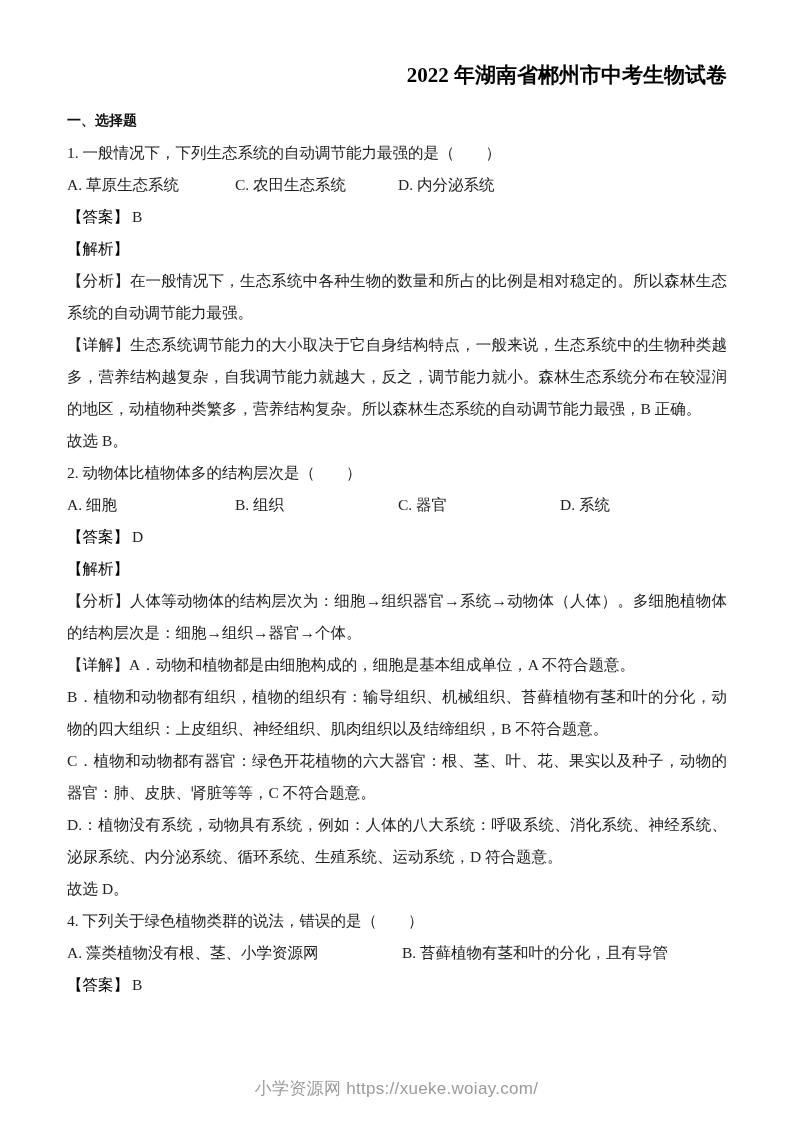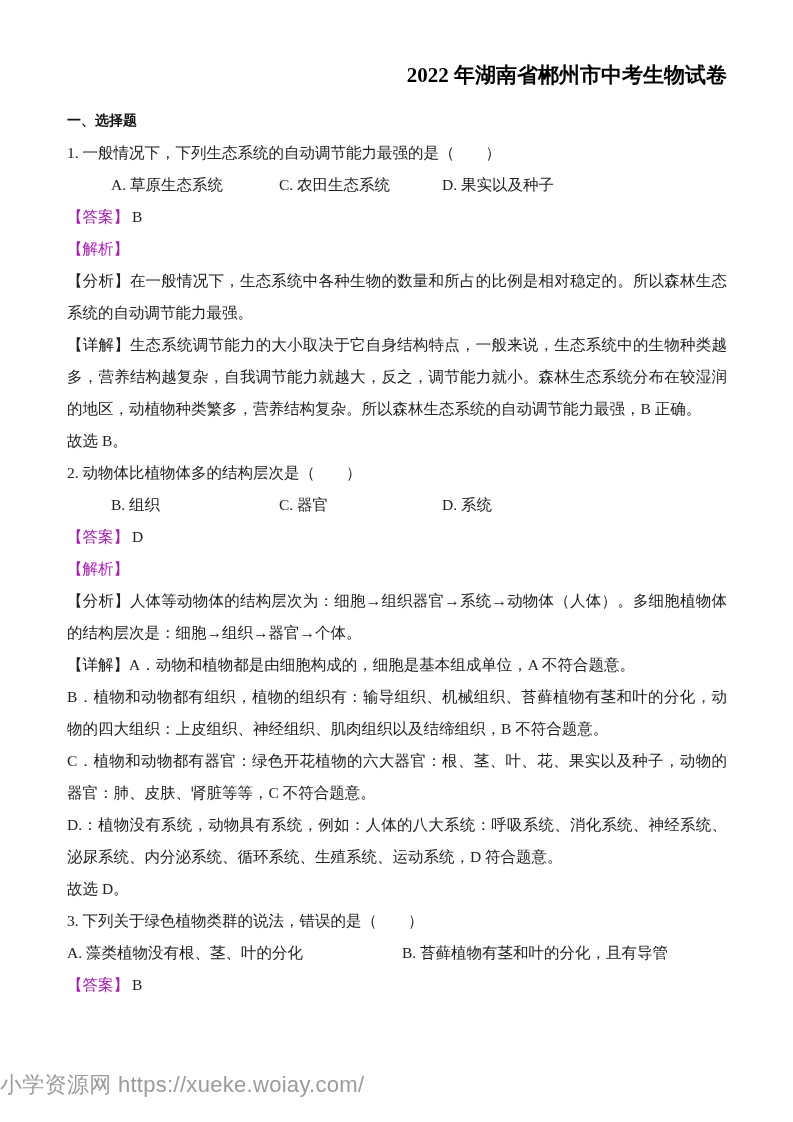--- a/index.html
+++ b/index.html
@@ -22,70 +22,72 @@
     line-height: 33px; margin: 0;
   }
   .para {
     font-size: 15.5px; line-height: 32px; margin: 0;
     text-align: justify;
   }
   .opt-row {
     display: grid;
     font-size: 15.5px; line-height: 32px;
   }
-  .cols4 { grid-template-columns: 168px 163px 162px 1fr; margin-left: 44px; }
+  .cols4 { grid-template-columns: 168px 163px 162px 1fr; }
   .cols2 { grid-template-columns: 335px 1fr; }
-  .blue { color: #a21caf; margin-top: 22px; }
+  .blue { color: #000000; margin-top: 22px; }
   .answer-letter { margin-left: 3px; }
   .footer {
     position: absolute; left: 0; right: 0; bottom: 22px;
+    text-align: center;
     font-family: "Liberation Sans", "DejaVu Sans", sans-serif;
-    font-size: 22px;
+    font-size: 17px;
     color: #9b9b9b;
     letter-spacing: 0.3px;
   }
 </style>
 </head>
 <body>
 
 <div class="page">
 
   <h1 class="title">2022 年湖南省郴州市中考生物试卷</h1>
 
   <div class="heading">一、选择题</div>
 
   <p class="para">1. 一般情况下，下列生态系统的自动调节能力最强的是（　　）</p>
   <div class="opt-row cols4">
     <span>A. 草原生态系统</span>
     <span>C. 农田生态系统</span>
-    <span>D. 果实以及种子</span>
+    <span>D. 内分泌系统</span>
   </div>
   <p class="para"><span class="blue">【答案】</span><span class="answer-letter">B</span></p>
   <p class="para"><span class="blue">【解析】</span></p>
   <p class="para">【分析】在一般情况下，生态系统中各种生物的数量和所占的比例是相对稳定的。所以森林生态系统的自动调节能力最强。</p>
   <p class="para">【详解】生态系统调节能力的大小取决于它自身结构特点，一般来说，生态系统中的生物种类越多，营养结构越复杂，自我调节能力就越大，反之，调节能力就小。森林生态系统分布在较湿润的地区，动植物种类繁多，营养结构复杂。所以森林生态系统的自动调节能力最强，B 正确。</p>
   <p class="para">故选 B。</p>
 
   <p class="para">2. 动物体比植物体多的结构层次是（　　）</p>
   <div class="opt-row cols4">
+    <span>A. 细胞</span>
     <span>B. 组织</span>
     <span>C. 器官</span>
     <span>D. 系统</span>
   </div>
   <p class="para"><span class="blue">【答案】</span><span class="answer-letter">D</span></p>
   <p class="para"><span class="blue">【解析】</span></p>
   <p class="para">【分析】人体等动物体的结构层次为：细胞→组织器官→系统→动物体（人体）。多细胞植物体的结构层次是：细胞→组织→器官→个体。</p>
   <p class="para">【详解】A．动物和植物都是由细胞构成的，细胞是基本组成单位，A 不符合题意。</p>
   <p class="para">B．植物和动物都有组织，植物的组织有：输导组织、机械组织、苔藓植物有茎和叶的分化，动物的四大组织：上皮组织、神经组织、肌肉组织以及结缔组织，B 不符合题意。</p>
   <p class="para">C．植物和动物都有器官：绿色开花植物的六大器官：根、茎、叶、花、果实以及种子，动物的器官：肺、皮肤、肾脏等等，C 不符合题意。</p>
   <p class="para">D.：植物没有系统，动物具有系统，例如：人体的八大系统：呼吸系统、消化系统、神经系统、泌尿系统、内分泌系统、循环系统、生殖系统、运动系统，D 符合题意。</p>
   <p class="para">故选 D。</p>
 
-  <p class="para">3. 下列关于绿色植物类群的说法，错误的是（　　）</p>
+  <p class="para">4. 下列关于绿色植物类群的说法，错误的是（　　）</p>
   <div class="opt-row cols2">
-    <span>A. 藻类植物没有根、茎、叶的分化</span>
+    <span>A. 藻类植物没有根、茎、小学资源网</span>
     <span>B. 苔藓植物有茎和叶的分化，且有导管</span>
   </div>
   <p class="para"><span class="blue">【答案】</span><span class="answer-letter">B</span></p>
 
 </div>
 
 <div class="footer">小学资源网 https://xueke.woiay.com/</div>
 
 </body></html>

